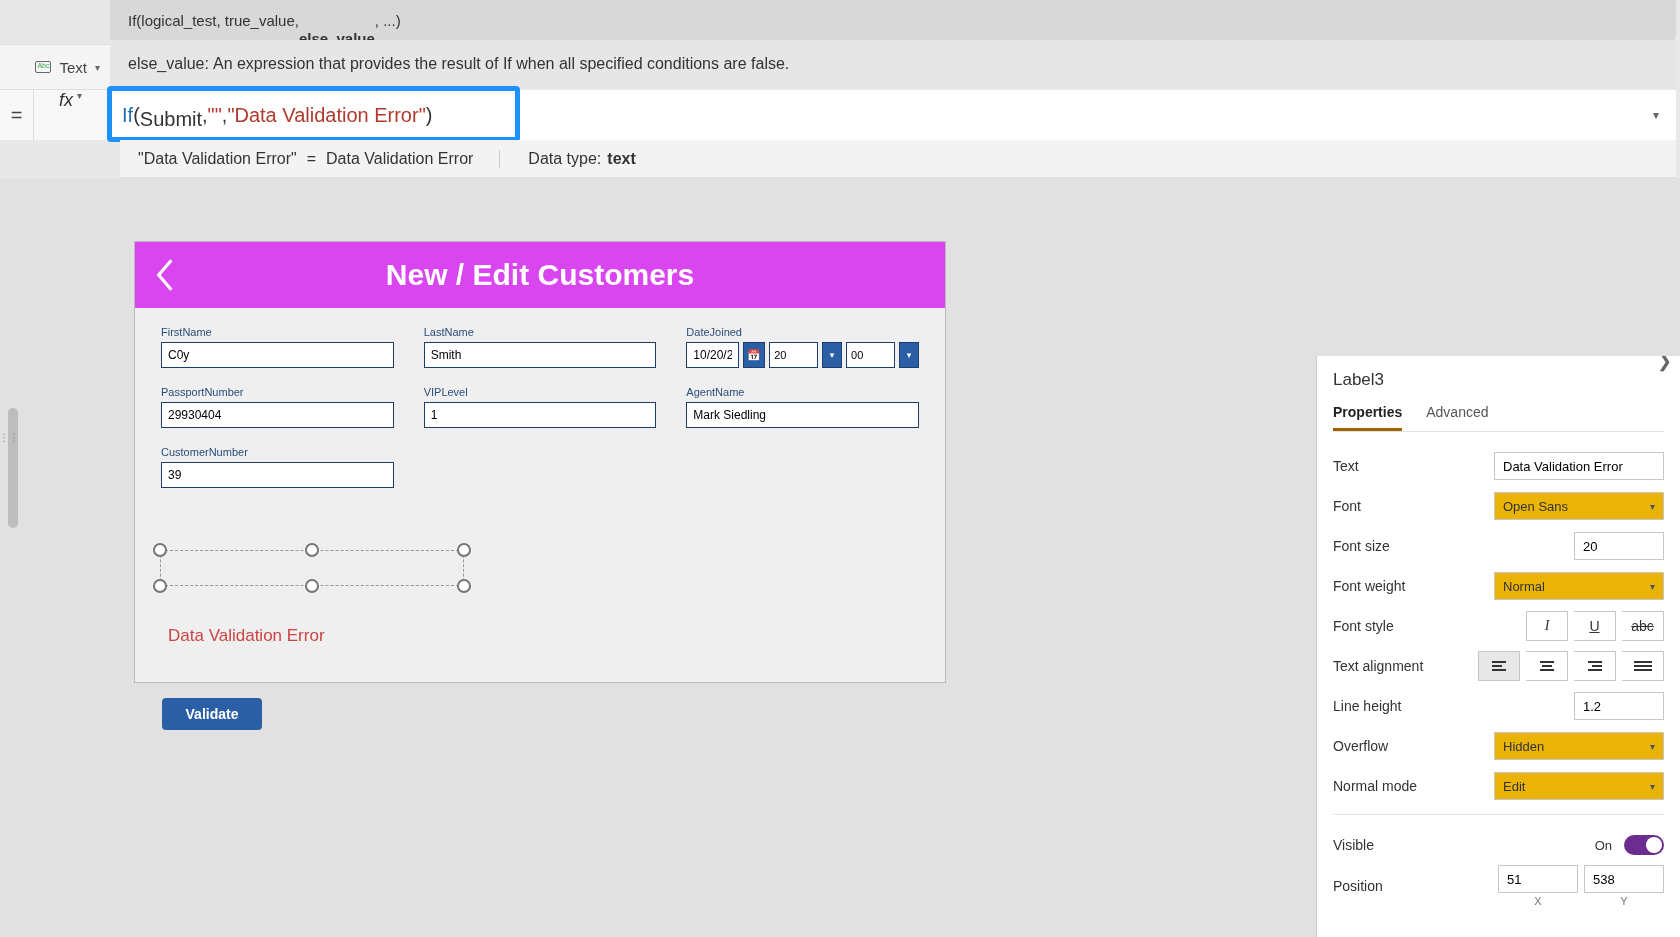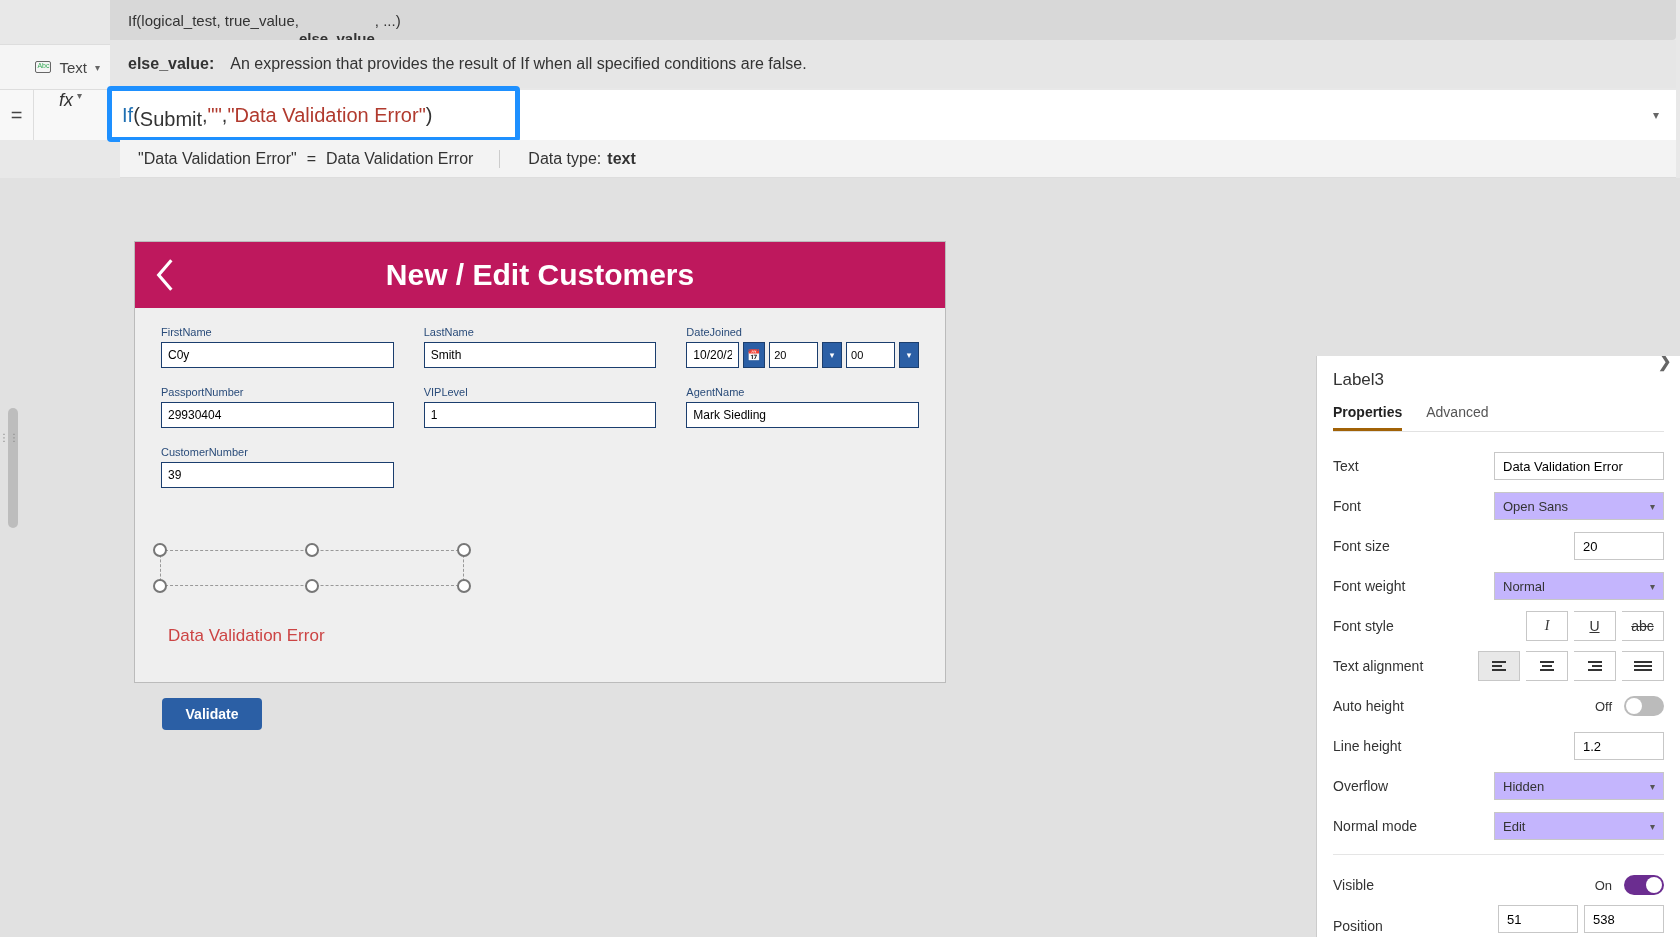--- a/index.html
+++ b/index.html
@@ -10,21 +10,21 @@
     position: absolute; left: 110px; right: 4px; top: 0; height: 40px;
     background: #d8d8d8; display: flex; align-items: center; padding: 0 18px;
     font-size: 15px; color: #333; border-bottom-right-radius: 4px;
   }
   .sig-row .bold { font-weight: 700; margin-top: 36px; }
   .hint-row {
     position: absolute; left: 110px; right: 4px; top: 40px; height: 48px;
     background: #e6e6e6; display: flex; align-items: center; padding: 0 18px;
     font-size: 16px; color: #333;
   }
-  .hint-row .label { font-weight: 700; margin-right: 16px; }
+  .hint-row .label { font-weight: 400; margin-right: 4px; }
 
   
   .left-sliver {
     position: absolute; left: 0; top: 44px; width: 110px; height: 46px;
     background: #f5f5f5; border-bottom: 1px solid #ddd; border-top: 1px solid #ddd;
     display: flex; align-items: center; justify-content: flex-end; gap: 8px; padding-right: 10px;
     font-size: 15px; color: #444;
   }
   .left-sliver .icon { width: 16px; height: 12px; border: 1px solid #666; border-radius: 2px; position: relative; }
   .left-sliver .icon::before { content:"Abc"; font-size:7px; position:absolute; top:0; left:1px; color:#3a5; }
@@ -75,21 +75,21 @@
 
   
   .canvas {
     position:absolute; left:0; top:178px; right:0; bottom:0; background:#e1e1e1;
   }
   .app-screen {
     position:absolute; left:135px; top:64px; width:810px; height:440px;
     background:#efefef; box-shadow:0 0 0 1px #bbb;
   }
   .app-header {
-    height:66px; background:#be185d; color:#fff; display:flex; align-items:center;
+    height:66px; background:#d946ef; color:#fff; display:flex; align-items:center;
     font-weight:800; font-size:30px; justify-content:center; position:relative;
   }
   .app-header .back {
     position:absolute; left:16px; top:14px; width:28px; height:38px;
   }
   .app-header .back svg { width:100%; height:100%; }
   .form-body { padding: 18px 26px; position:relative; }
   .form-grid { display:grid; grid-template-columns: 1fr 1fr 1fr; column-gap: 30px; row-gap: 18px; }
   .field label { font-size:11px; color:#2a4c7a; display:block; margin-bottom:4px; }
   .field input {
@@ -150,21 +150,21 @@
     min-height:40px; font-size:14px; color:#333;
   }
   .prop-row .lab { flex:1; }
   .prop-row .val { display:flex; align-items:center; gap:6px; }
   .txtbox {
     height:28px; border:1px solid #c7c7c7; padding:0 8px; font-size:13px; background:#fff; min-width:80px;
   }
   .txtbox.wide { width:170px; }
   .txtbox.mid { width:90px; }
   .selbox {
-    height:28px; border:1px solid #c7c7c7; padding:0 8px; font-size:13px; background:#c4b5fd; width:170px;
+    height:28px; border:1px solid #c7c7c7; padding:0 8px; font-size:13px; background:#eab308; width:170px;
     display:flex; align-items:center; justify-content:space-between;
   }
   .selbox .chev, .chev-d { font-size:10px; color:#555; }
   .btngroup { display:flex; }
   .btngroup .b {
     width:42px; height:30px; border:1px solid #c7c7c7; display:flex; align-items:center; justify-content:center;
     background:#fff; font-size:14px; color:#333;
   }
   .btngroup .b.active { background:#e8e8e8; }
   .btngroup .b + .b { border-left:none; }
@@ -383,29 +383,20 @@
         <div class="b">
             <div class="align-lines al-j">
               <span></span>
               <span></span>
               <span></span>
             </div>
           </div>
       </div>
     </div>
     <div class="prop-row">
-      <div class="lab">Auto height</div>
-      <div class="val">
-        <span class="toggle-label">Off</span>
-        <div class="toggle">
-            <div class="knob"></div>
-          </div>
-      </div>
-    </div>
-    <div class="prop-row">
       <div class="lab">Line height</div>
       <div class="val">
           <input class="txtbox mid" value="1.2" style="">
         </div>
     </div>
     <div class="prop-row">
       <div class="lab">Overflow</div>
       <div class="val">
           <div class="selbox">
             <span>Hidden</span>

